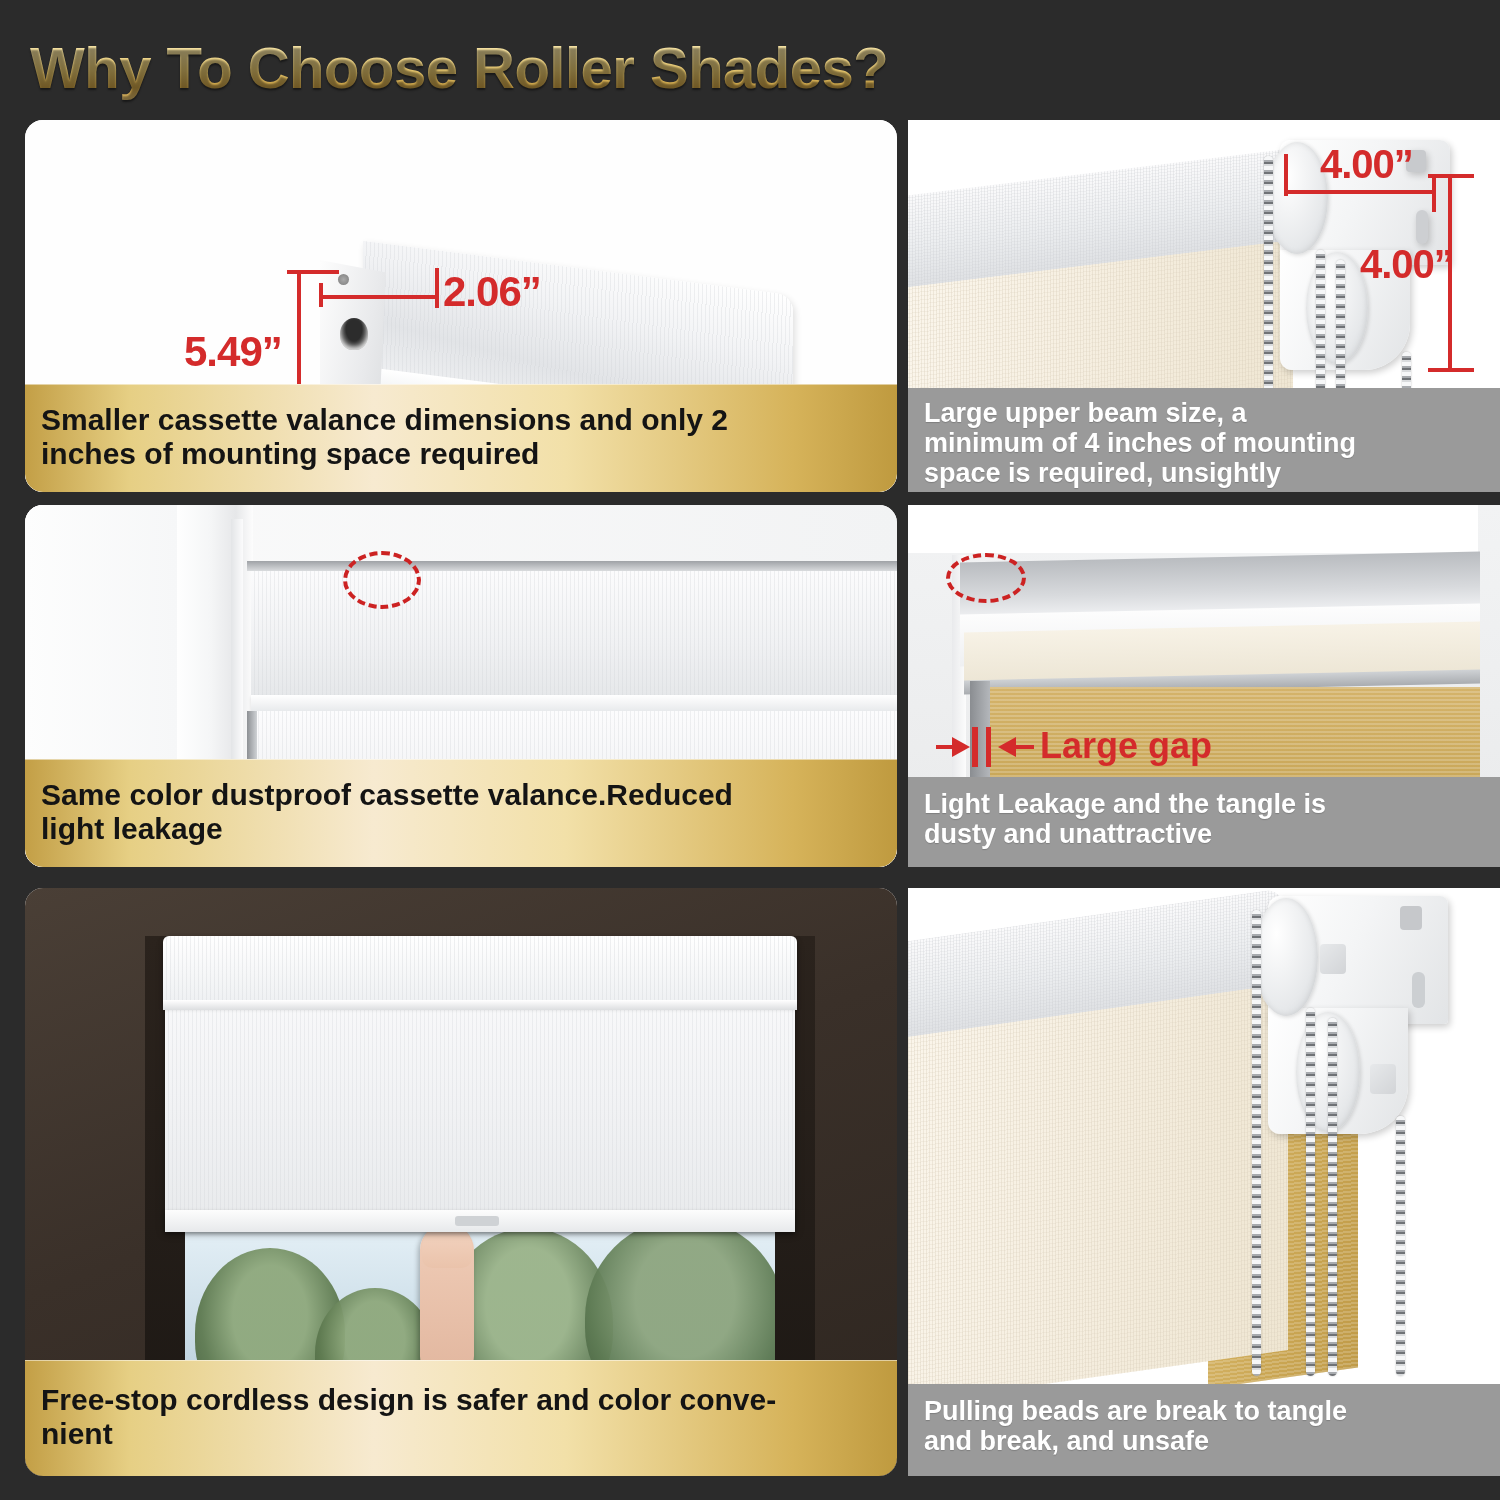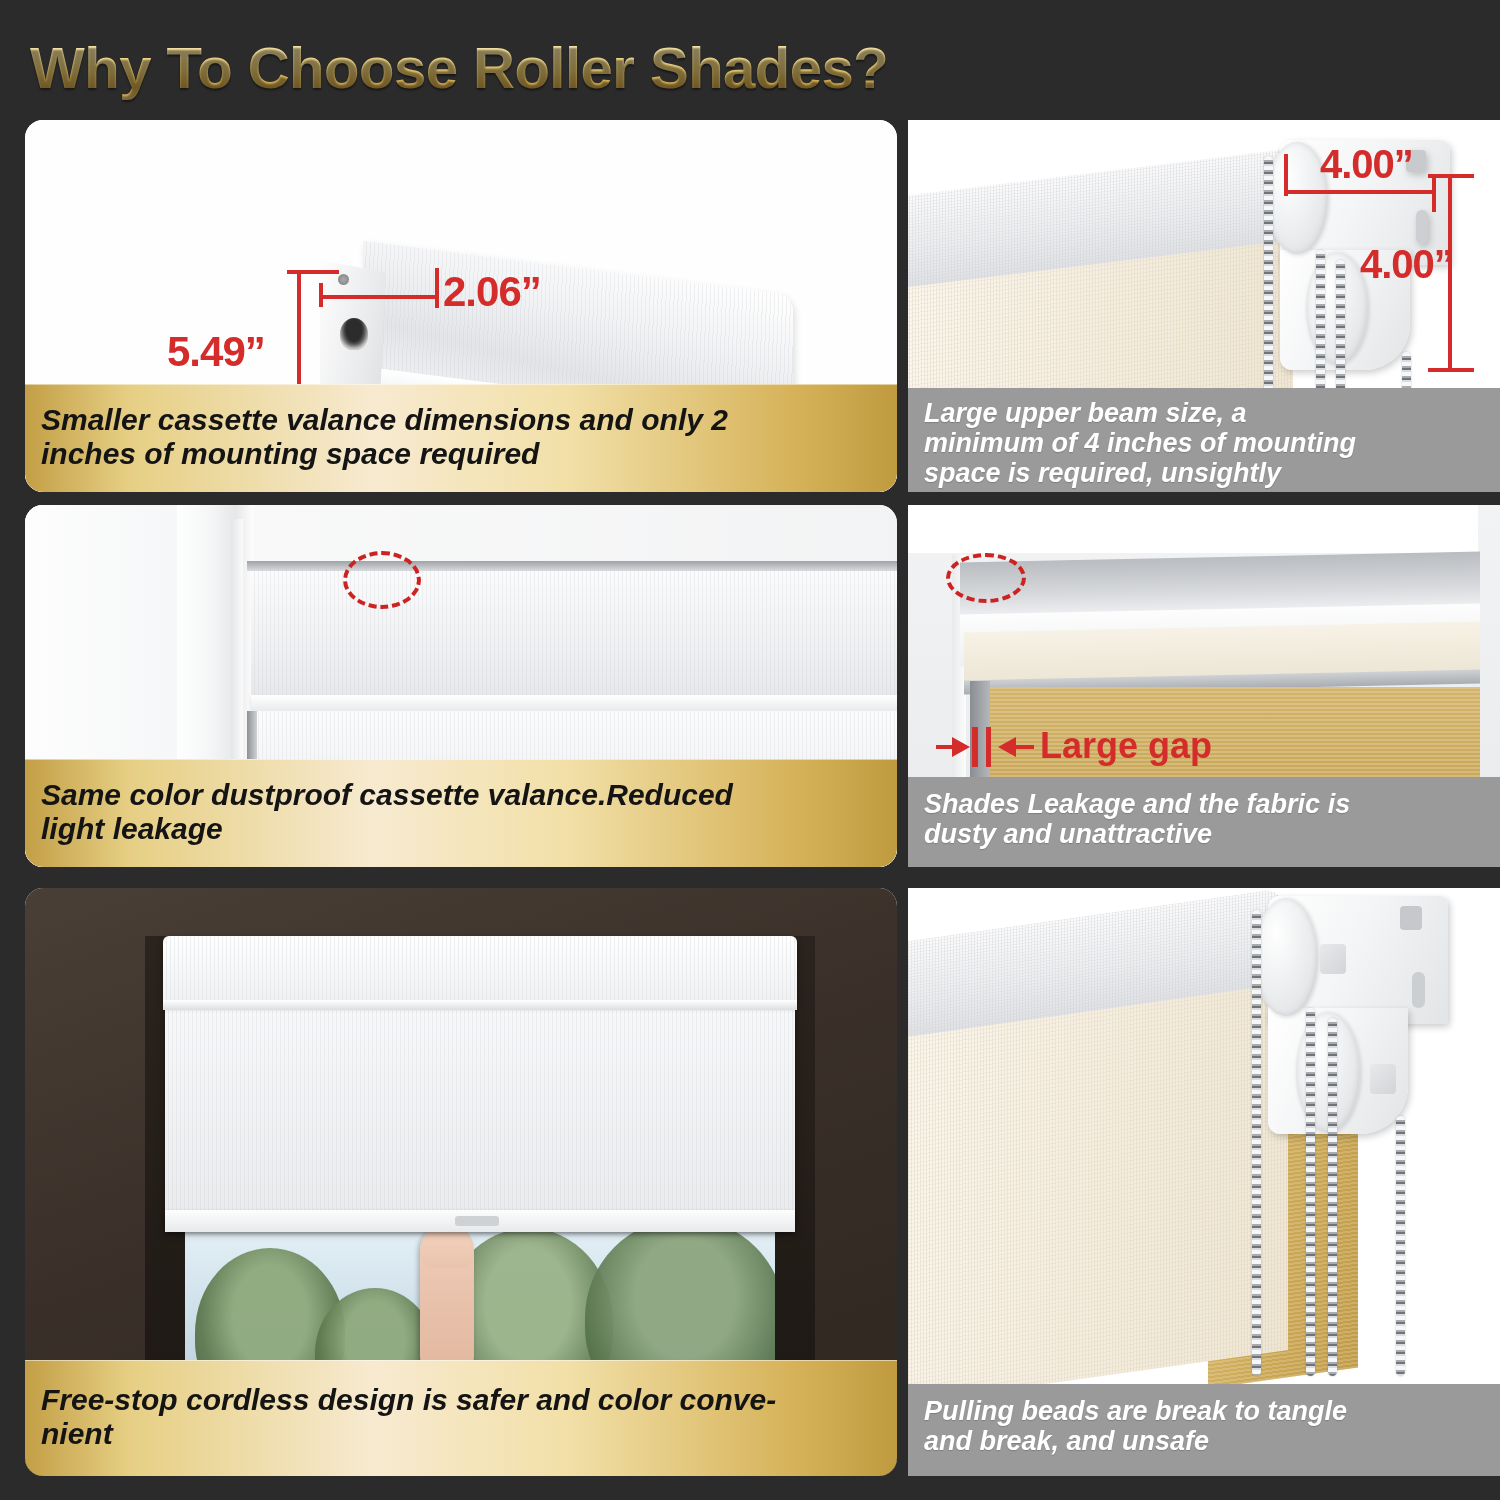--- a/index.html
+++ b/index.html
@@ -36,21 +36,20 @@
 
   .photo { position:absolute; inset:0; overflow:hidden; }
 
   
   .cap {
     position:absolute; left:0; right:0; bottom:0;
     display:flex; align-items:center;
     padding:8px 16px 10px 16px;
     font-weight:bold; line-height:1.12;
     z-index:30;
-    font-style:italic;
   }
   .cap.gold {
     background:linear-gradient(90deg,#c39f46 0%,#e6cf84 12%,#f7ead0 40%,#f2e0a8 62%,#d6b35a 88%,#bf9a3f 100%);
     color:#141414; font-size:30px;
     border-bottom-left-radius:18px; border-bottom-right-radius:18px;
     box-shadow:inset 0 1px 0 rgba(255,255,255,.5);
   }
   .cap.gray {
     background:#9a9a9a; color:#ffffff; font-size:27px;
     text-shadow:0 1px 1px rgba(0,0,0,.18);
@@ -259,21 +258,21 @@
     </div>
 
     <div class="dim-line" style="left:296px; top:175px; width:118px; height:4px;"></div>
     <div class="dim-line" style="left:294px; top:163px; width:4px; height:24px;"></div>
     <div class="dim-line" style="left:410px; top:148px; width:4px; height:40px;"></div>
     <div class="dim-label" style="left:418px; top:148px; font-size:42px;">2.06”</div>
 
     <div class="dim-line" style="left:272px; top:152px; width:4px; height:200px;"></div>
     <div class="dim-line" style="left:262px; top:150px; width:52px; height:4px;"></div>
     <div class="dim-line" style="left:262px; top:348px; width:52px; height:4px;"></div>
-    <div class="dim-label" style="left:142px; top:208px; font-size:42px;">5.49”</div>
+    <div class="dim-label" style="left:159px; top:208px; font-size:42px;">5.49”</div>
   </div>
 
   <div class="cap gold r1gold">
     <span>Smaller cassette valance dimensions and only 2
 inches of mounting space required</span>
   </div>
 </div>
 
 <div class="panel right row1">
   <div class="photo">
@@ -369,21 +368,21 @@
     <div class="dim-line" style="left:64px; top:222px; width:6px; height:40px;"></div>
     <div class="dim-line" style="left:78px; top:222px; width:5px; height:40px;"></div>
     <div class="dim-arrow" style="left:44px; top:232px; border-top:10px solid transparent; border-bottom:10px solid transparent; border-left:18px solid #d42b2b;"></div>
     <div class="dim-line" style="left:28px; top:240px; width:20px; height:4px;"></div>
     <div class="dim-arrow" style="left:90px; top:232px; border-top:10px solid transparent; border-bottom:10px solid transparent; border-right:18px solid #d42b2b;"></div>
     <div class="dim-line" style="left:106px; top:240px; width:20px; height:4px;"></div>
     <div class="dim-label" style="left:132px; top:220px; font-size:36px; font-weight:bold; letter-spacing:0;">Large gap</div>
   </div>
 
   <div class="cap gray r2gray">
-    <span>Shades Leakage and the fabric is
+    <span>Light Leakage and the tangle is
 dusty and unattractive</span>
   </div>
 </div>
 
 <div class="panel left row3">
   <div class="photo">
     <div class="sc-wall"></div>
     <div class="sc-reveal"></div>
 
     <div class="sc-glass">

